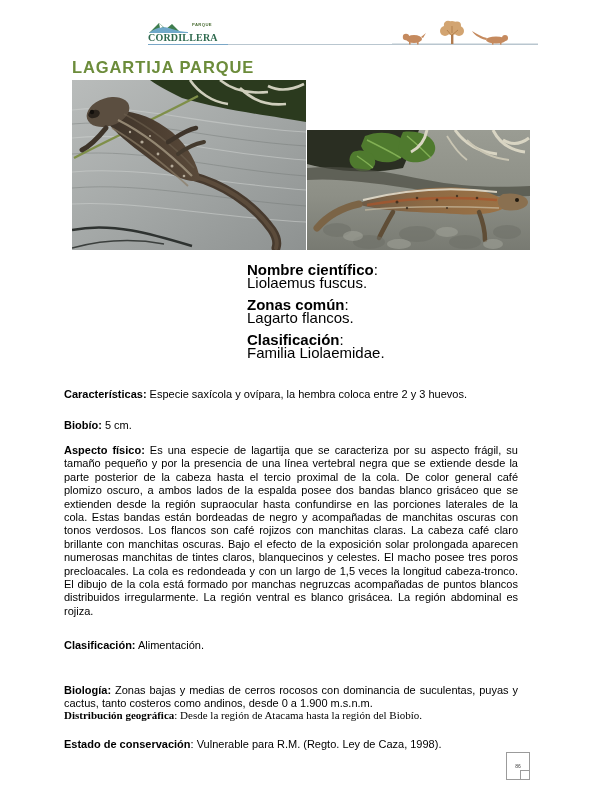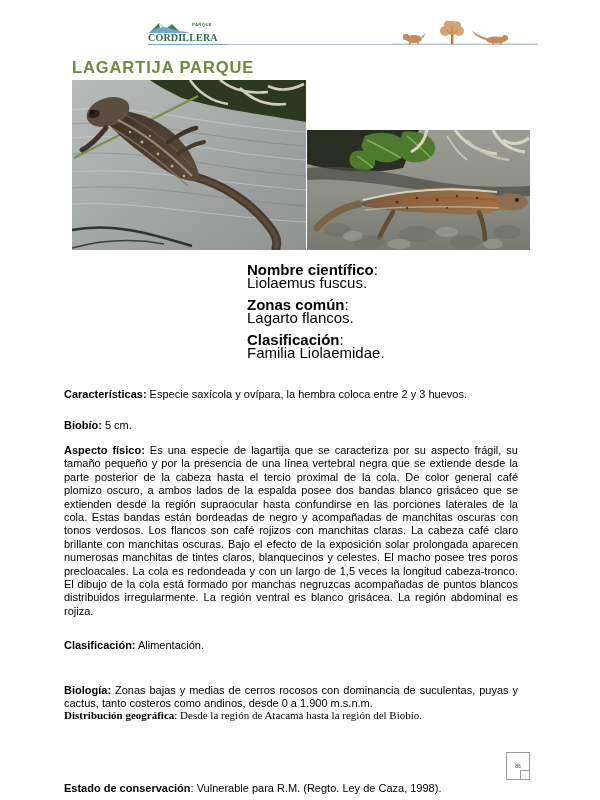--- a/index.html
+++ b/index.html
@@ -406,20 +406,20 @@
   </div>
 
   <div class="para" style="top:668px;margin-top:16px;">
     <span class="b">Biología:</span><span> Zonas bajas y medias de cerros rocosos con dominancia de suculentas, puyas y cactus, tanto costeros como andinos, desde 0 a 1.900 m.s.n.m.</span>
   </div>
 
   <div class="para" style="top:709px;font-family:Liberation Serif, serif;">
     <span class="b">Distribución geográfica</span><span>: Desde la región de Atacama hasta la región del Biobío.</span>
   </div>
 
-  <div class="para" style="top:738px;margin-top:44px;">
+  <div class="para" style="top:738px;">
     <span class="b">Estado de conservación</span><span>: Vulnerable para R.M. (Regto. Ley de Caza, 1998).</span>
   </div>
 
   <div class="pagenum">86</div>
   <div class="pagecorner"></div>
 
 </div>
 
 </body></html>

